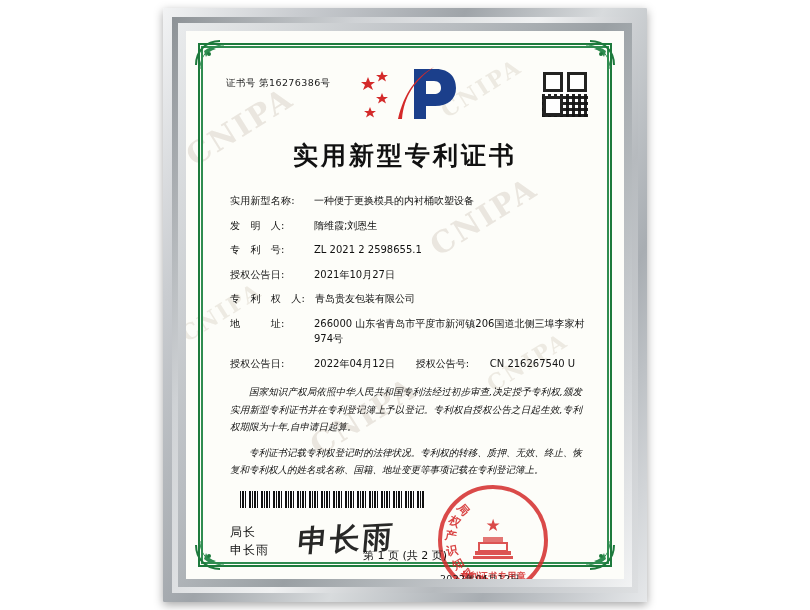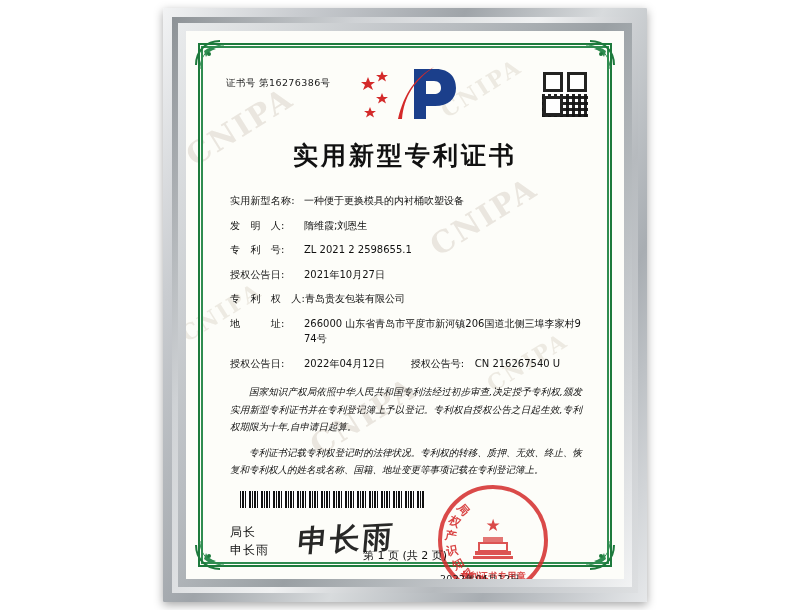--- a/index.html
+++ b/index.html
@@ -169,20 +169,21 @@
     top: 140px;
     width: 356px;
     font-size: 10px;
     color: #111;
     line-height: 1.55;
   }
   .row {
     display: flex;
     align-items: flex-start;
     margin-bottom: 9px;
+    gap: 10px;
   }
   .row .lbl {
     flex: 0 0 74px;
     white-space: nowrap;
     letter-spacing: .2px;
   }
   .row .val {
     flex: 1 1 auto;
     word-break: break-all;
   }

